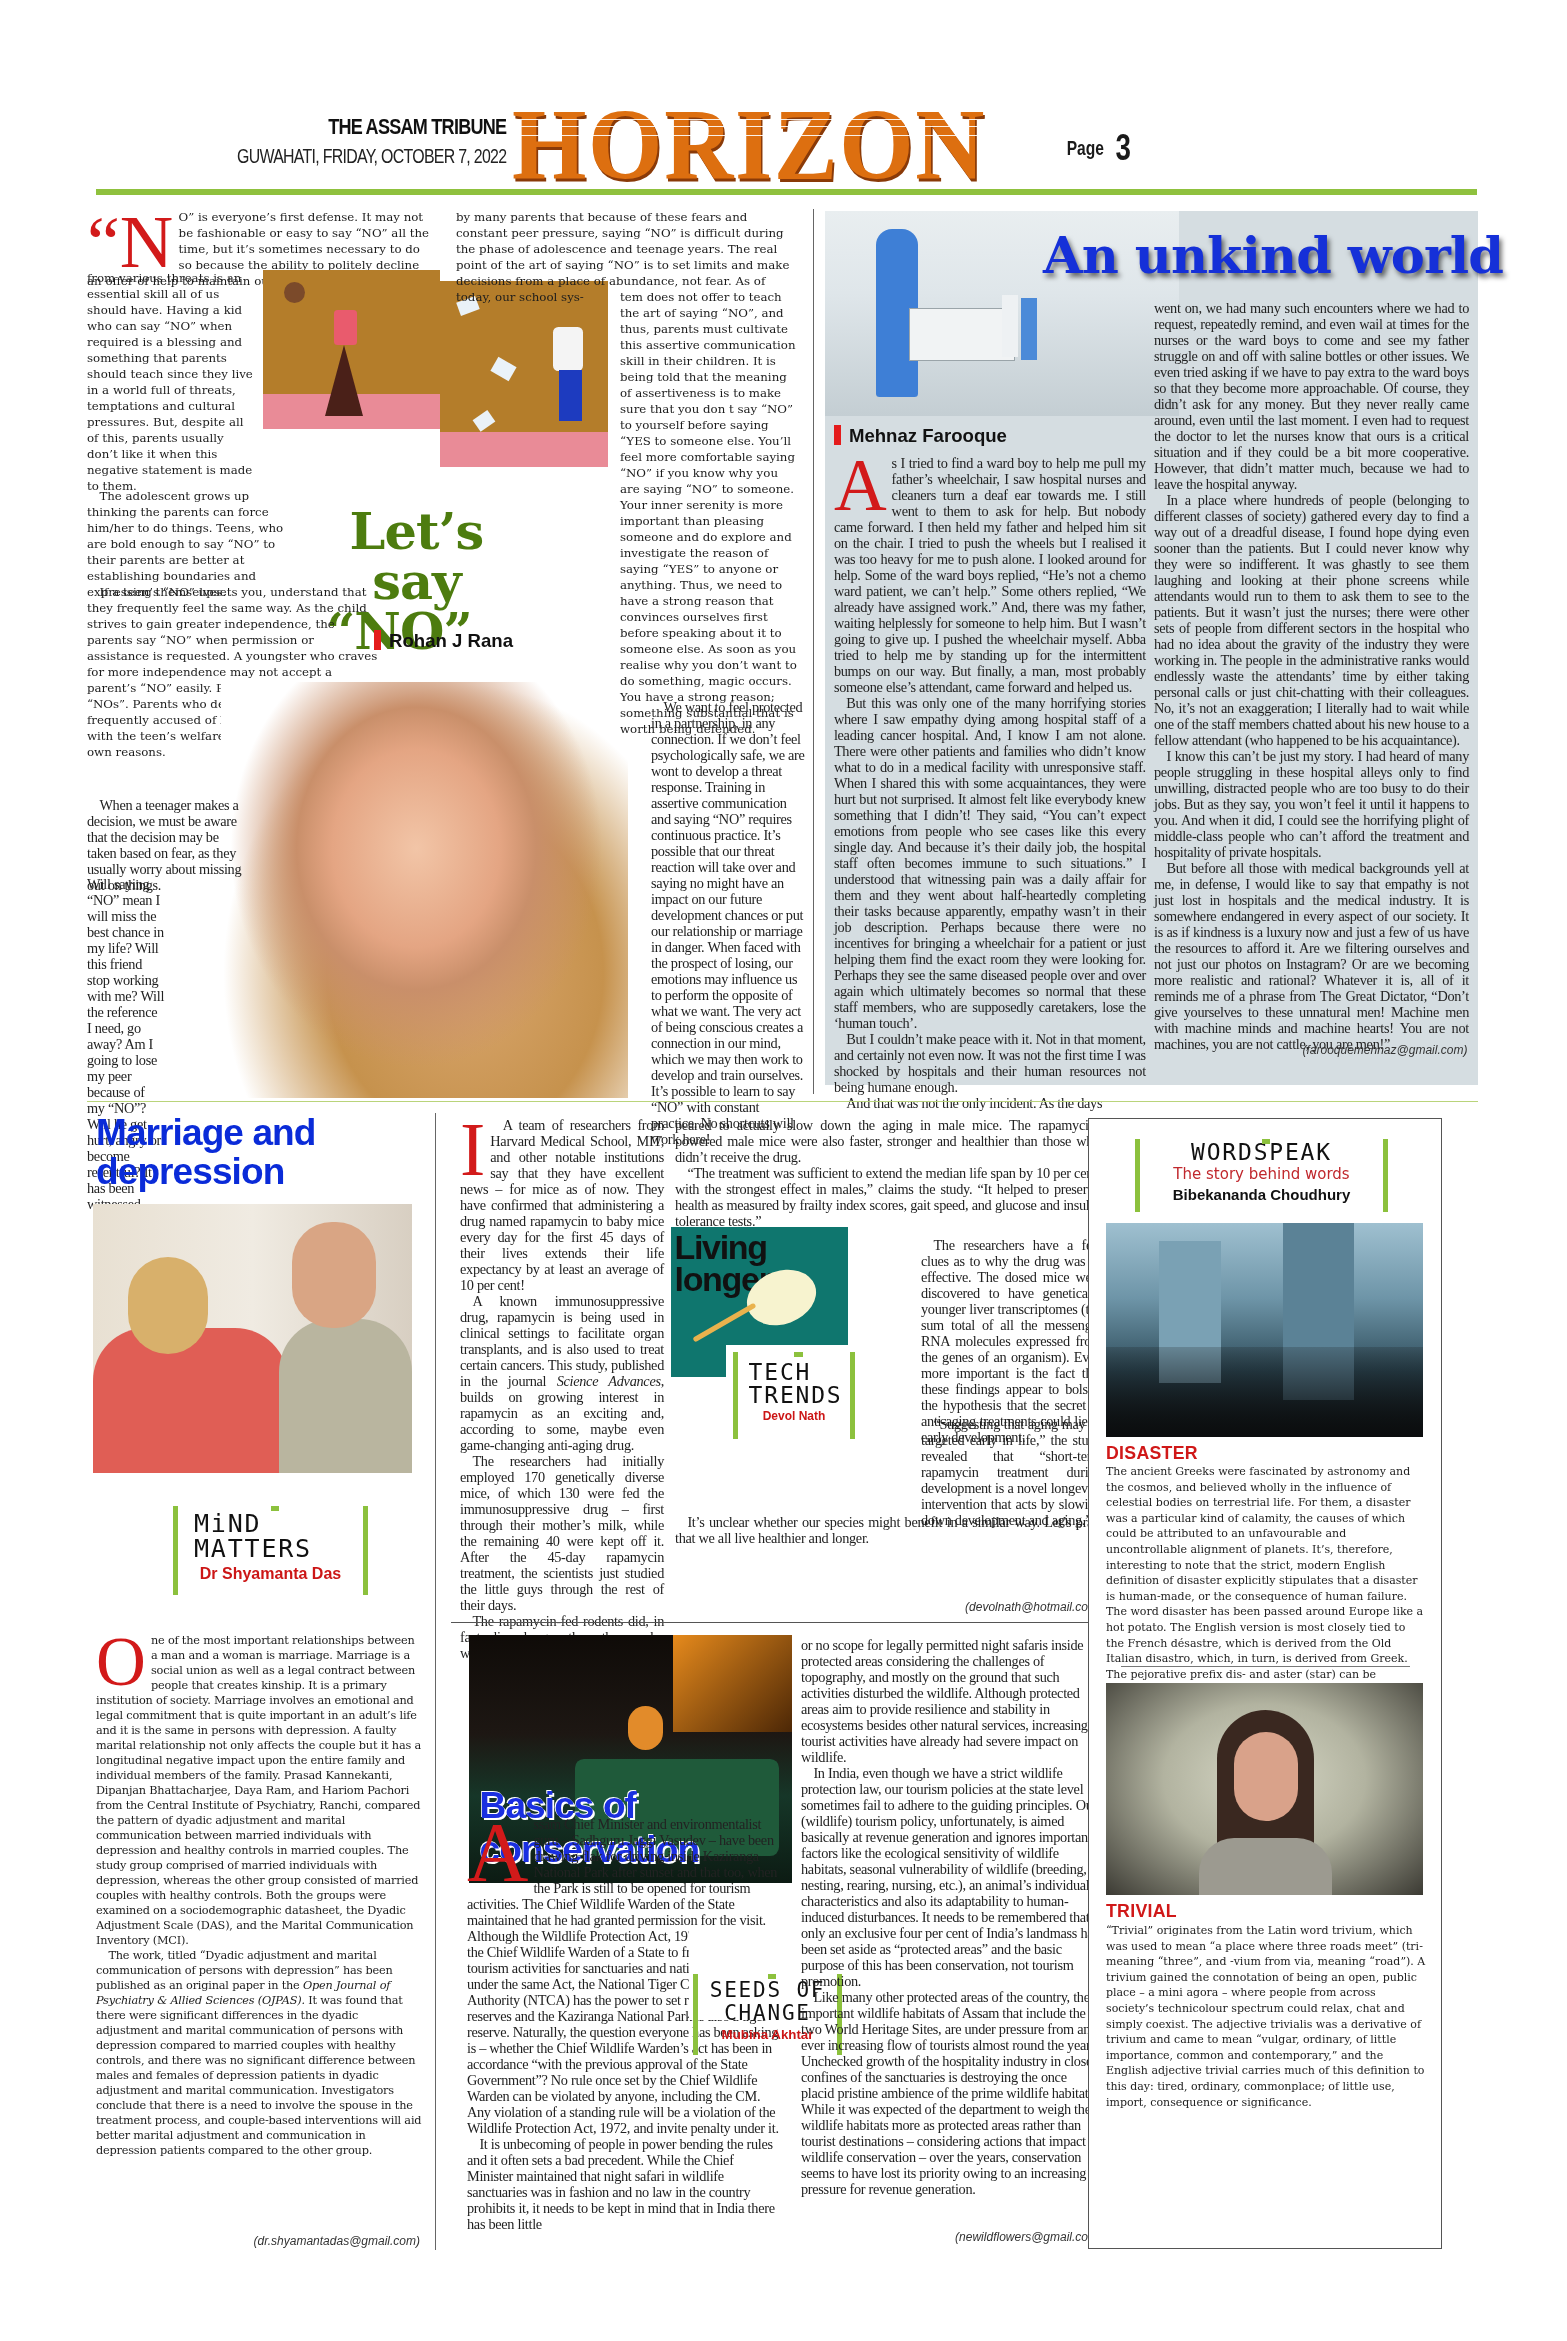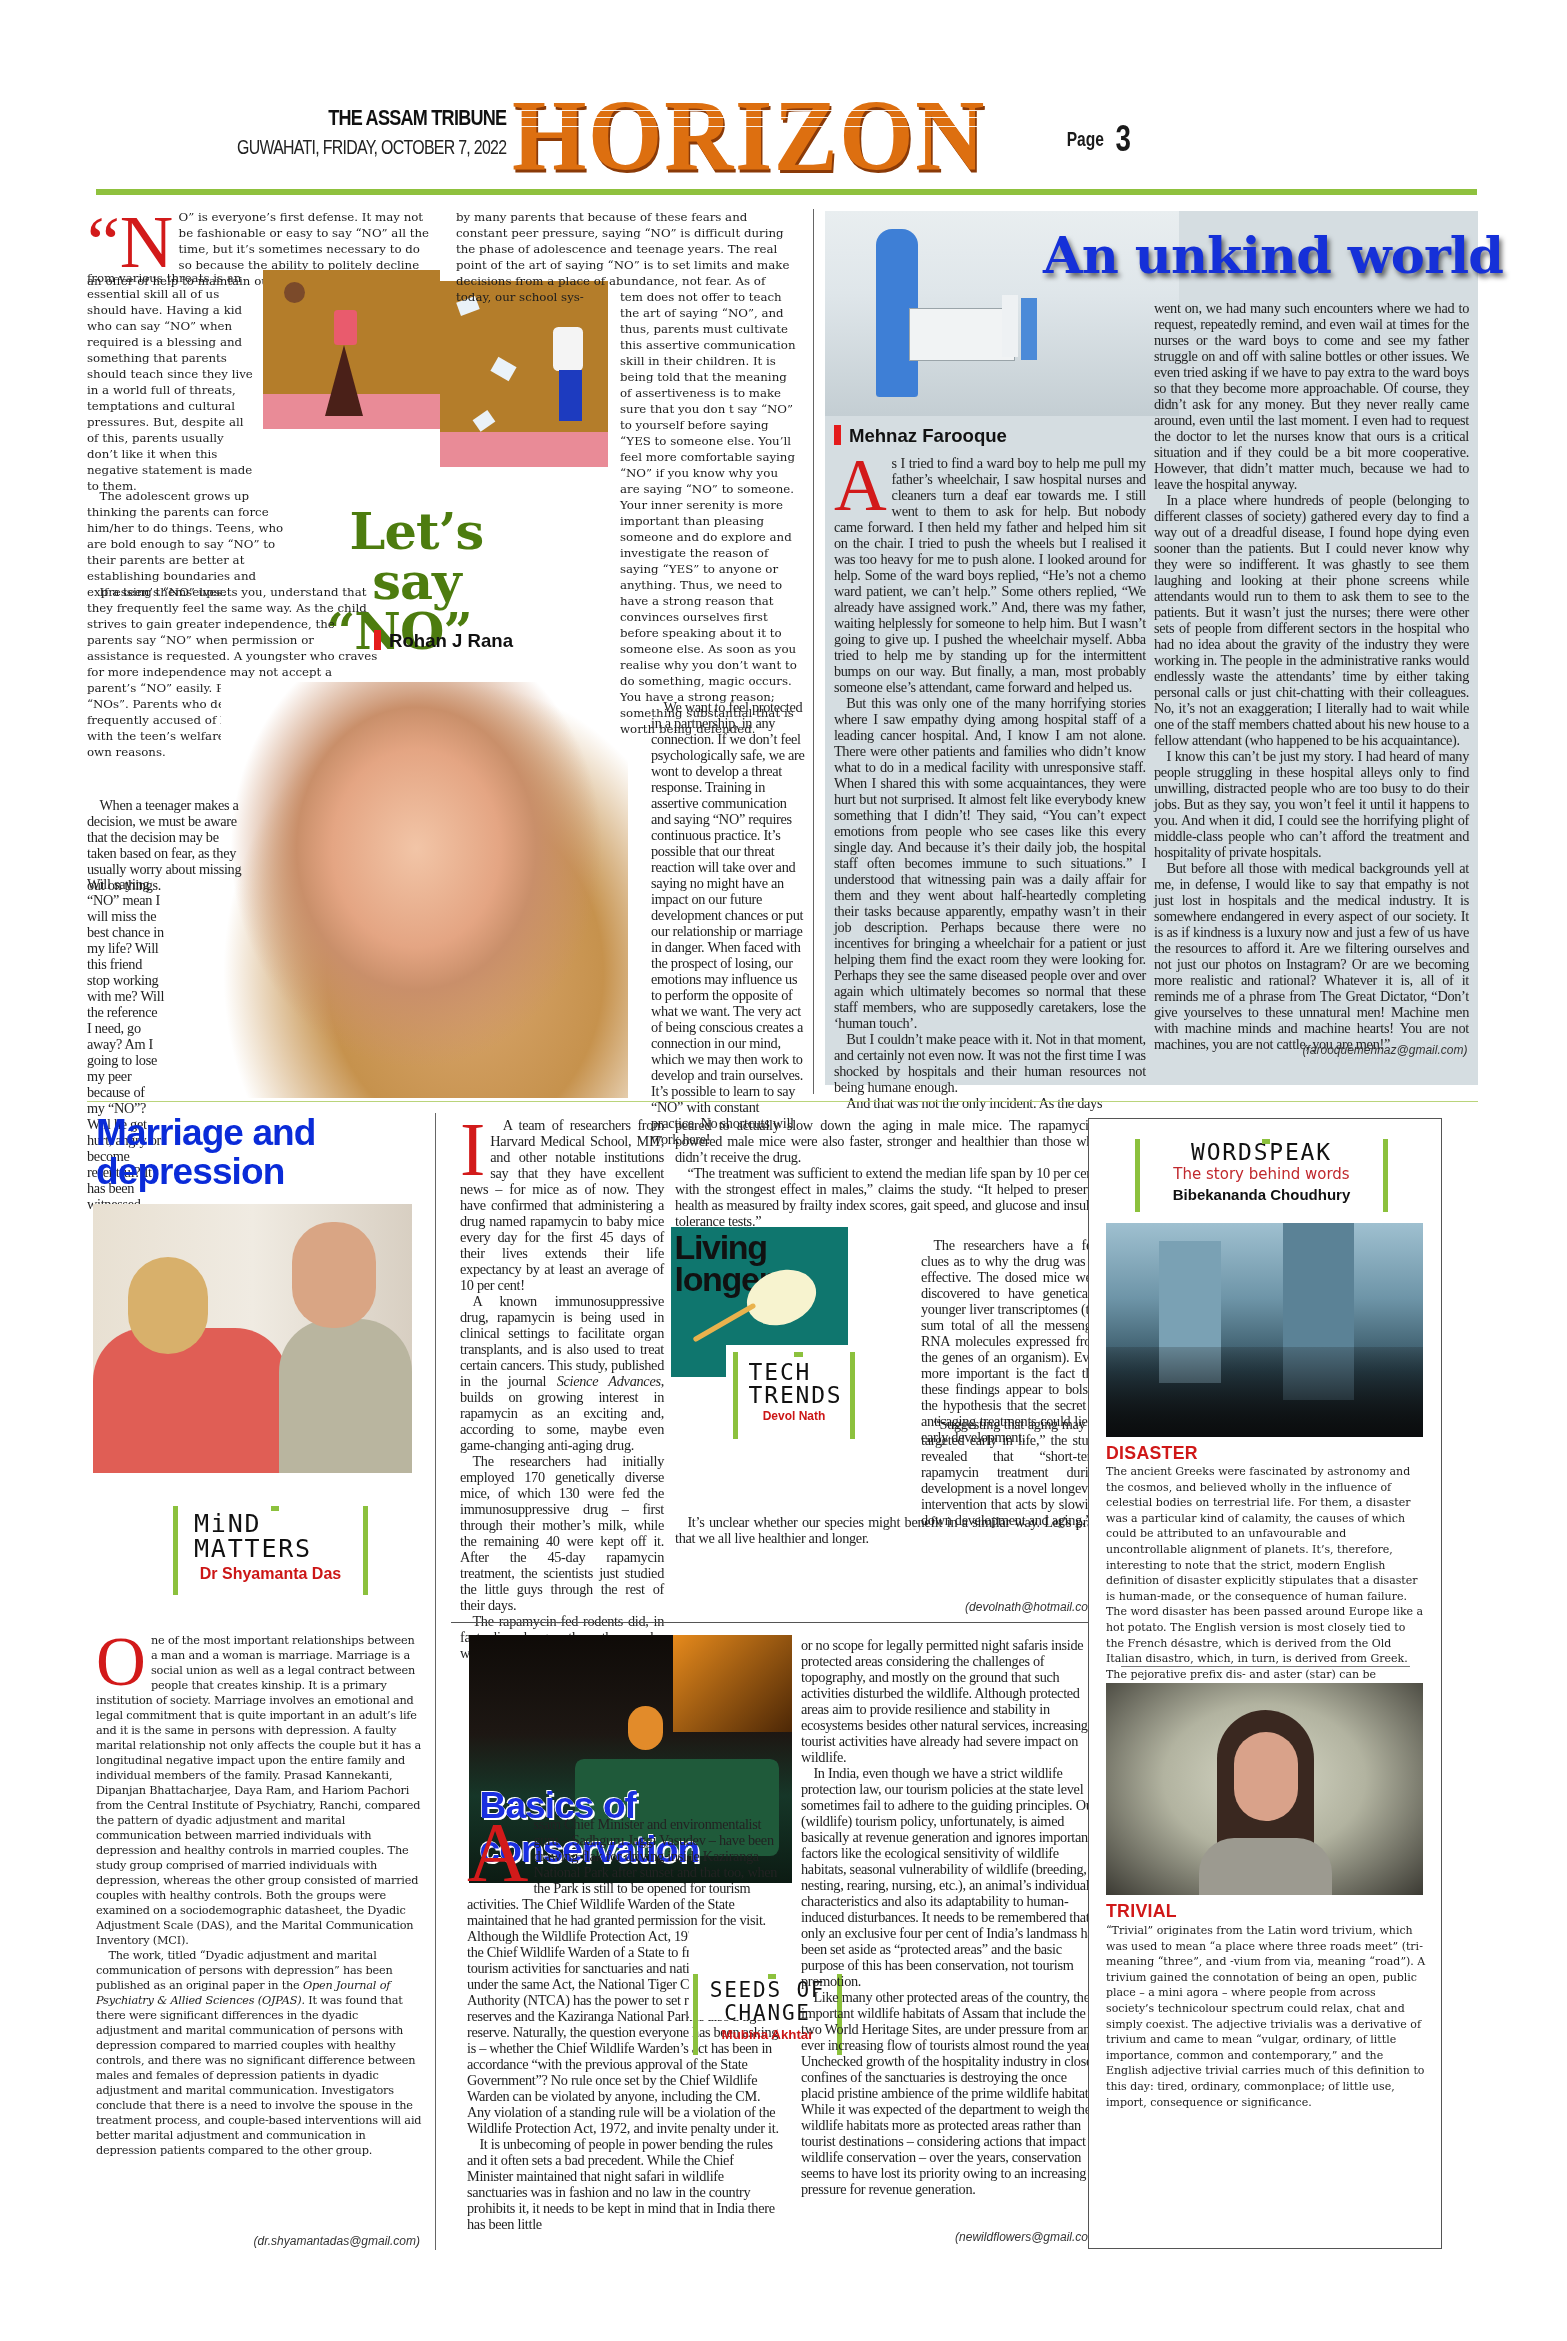--- a/index.html
+++ b/index.html
@@ -1,20 +1,20 @@
 <!DOCTYPE html>
 <html style="font-size:14px"><head>
 <meta charset="utf-8">
 <style>
   * { box-sizing: border-box; margin: 0; padding: 0; }
   html, body { width: 1568px; height: 2342px; background: #ffffff; overflow: hidden; }
   body { position: relative; font-family: "DejaVu Serif", serif; color: #1a1a1a; }
 
   
-  .masthead { position: absolute; left: 0; top: 83px; width: 1568px; height: 115px; }
+  .masthead { position: absolute; left: 0; top: 92px; width: 1568px; height: 115px; }
   .mast-left { position: absolute; right: 1062px; top: 22px; text-align: right; }
   .paper-name { font-family: "Liberation Sans", sans-serif; font-weight: bold; font-size: 22px; letter-spacing: -0.9px; transform: scaleX(0.82); transform-origin: right; color: #111; white-space: nowrap; }
   .paper-date { font-family: "Liberation Sans", sans-serif; font-size: 20.4px; letter-spacing: -0.9px; transform: scaleX(0.78); transform-origin: right; color: #222; margin-top: 5.3px; white-space: nowrap; }
   .horizon { position: absolute; left: 512px; top: 1.8px; font-family: "Liberation Serif", serif; font-weight: bold; font-size: 104px; line-height: 1; color: #dd6f10; letter-spacing: 1.8px; transform: scaleX(0.92) scaleY(0.98); transform-origin: left top; text-shadow: 1.8px 2.7px 0 #8a3a08; background: linear-gradient(#fff 0 0); -webkit-background-clip: text; }
   .horizon-lines { position: absolute; left: 518px; top: 26.6px; width: 518px; height: 17.7px; border-top: 1.8px solid rgba(255,255,255,0.9); border-bottom: 1.8px solid rgba(255,255,255,0.9); pointer-events: none; }
   .horizon-lines::after { content: ""; position: absolute; left: 0; right: 0; top: 6.2px; border-top: 1.8px solid rgba(255,255,255,0.9); }
   .page-label { position: absolute; left: 1062px; top: 35px; font-family: "Liberation Sans", sans-serif; font-weight: bold; }
   .page-label .word { font-size: 19.5px; transform: scaleX(0.8); display: inline-block; }
   .page-label .num { font-size: 37px; transform: scaleX(0.75); display: inline-block; vertical-align: -5.3px; }
   .green-rule { position: absolute; left: 96px; top: 189px; width: 1381px; height: 6.2px; background: #8fc13e; }

